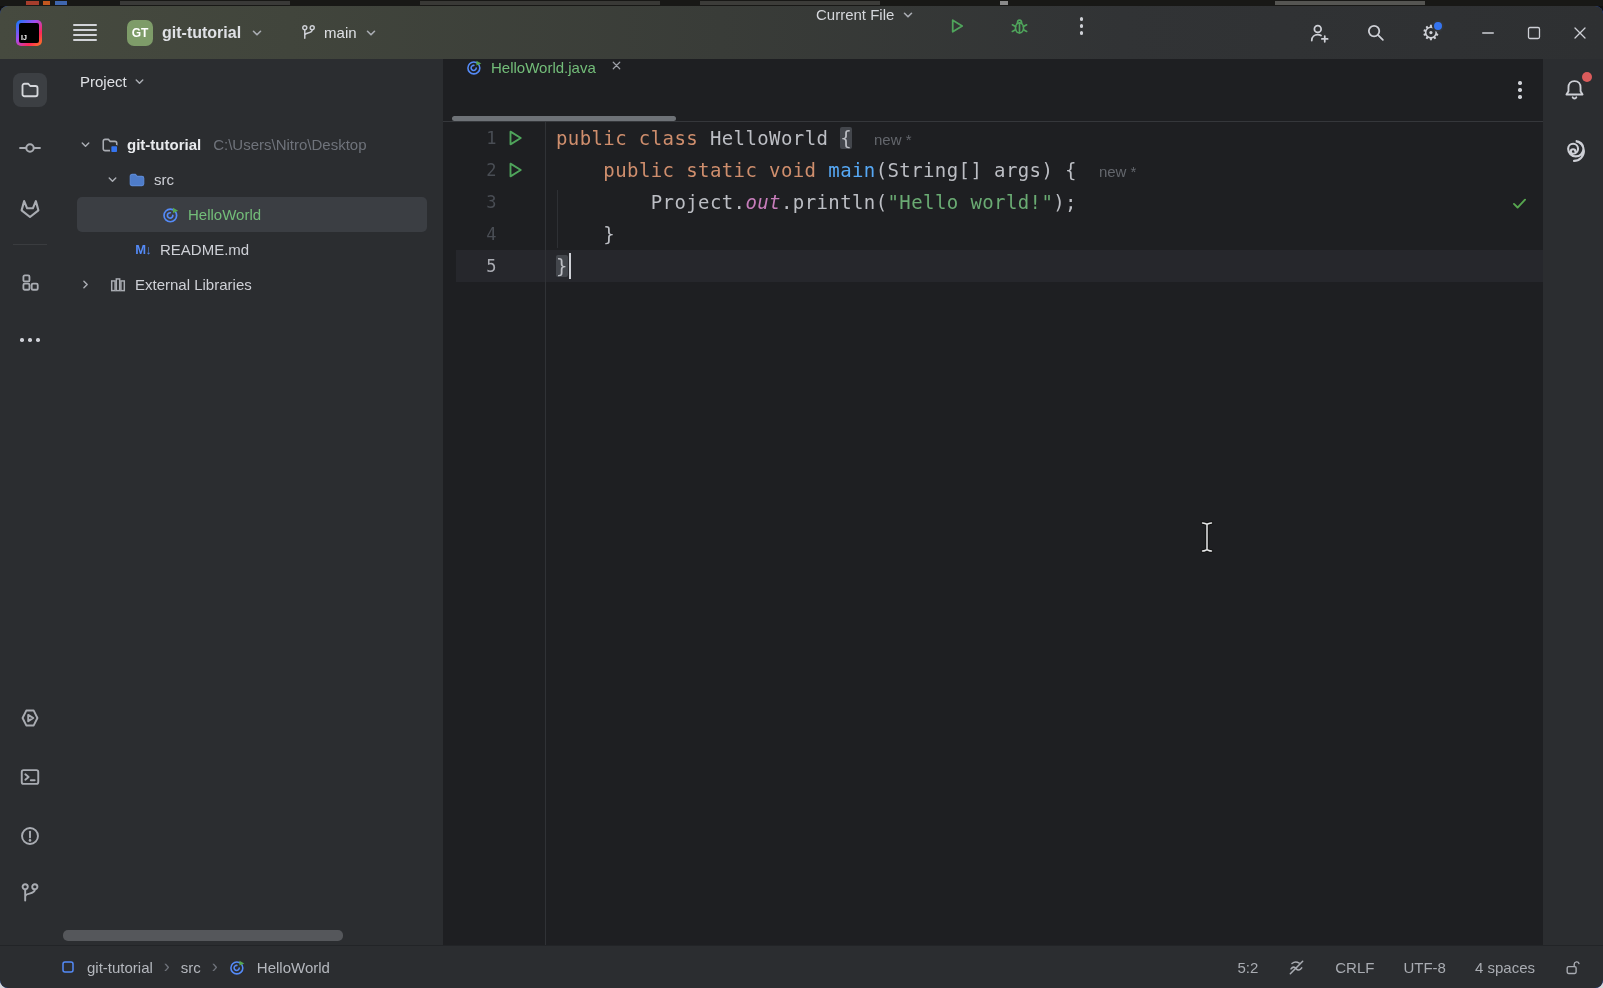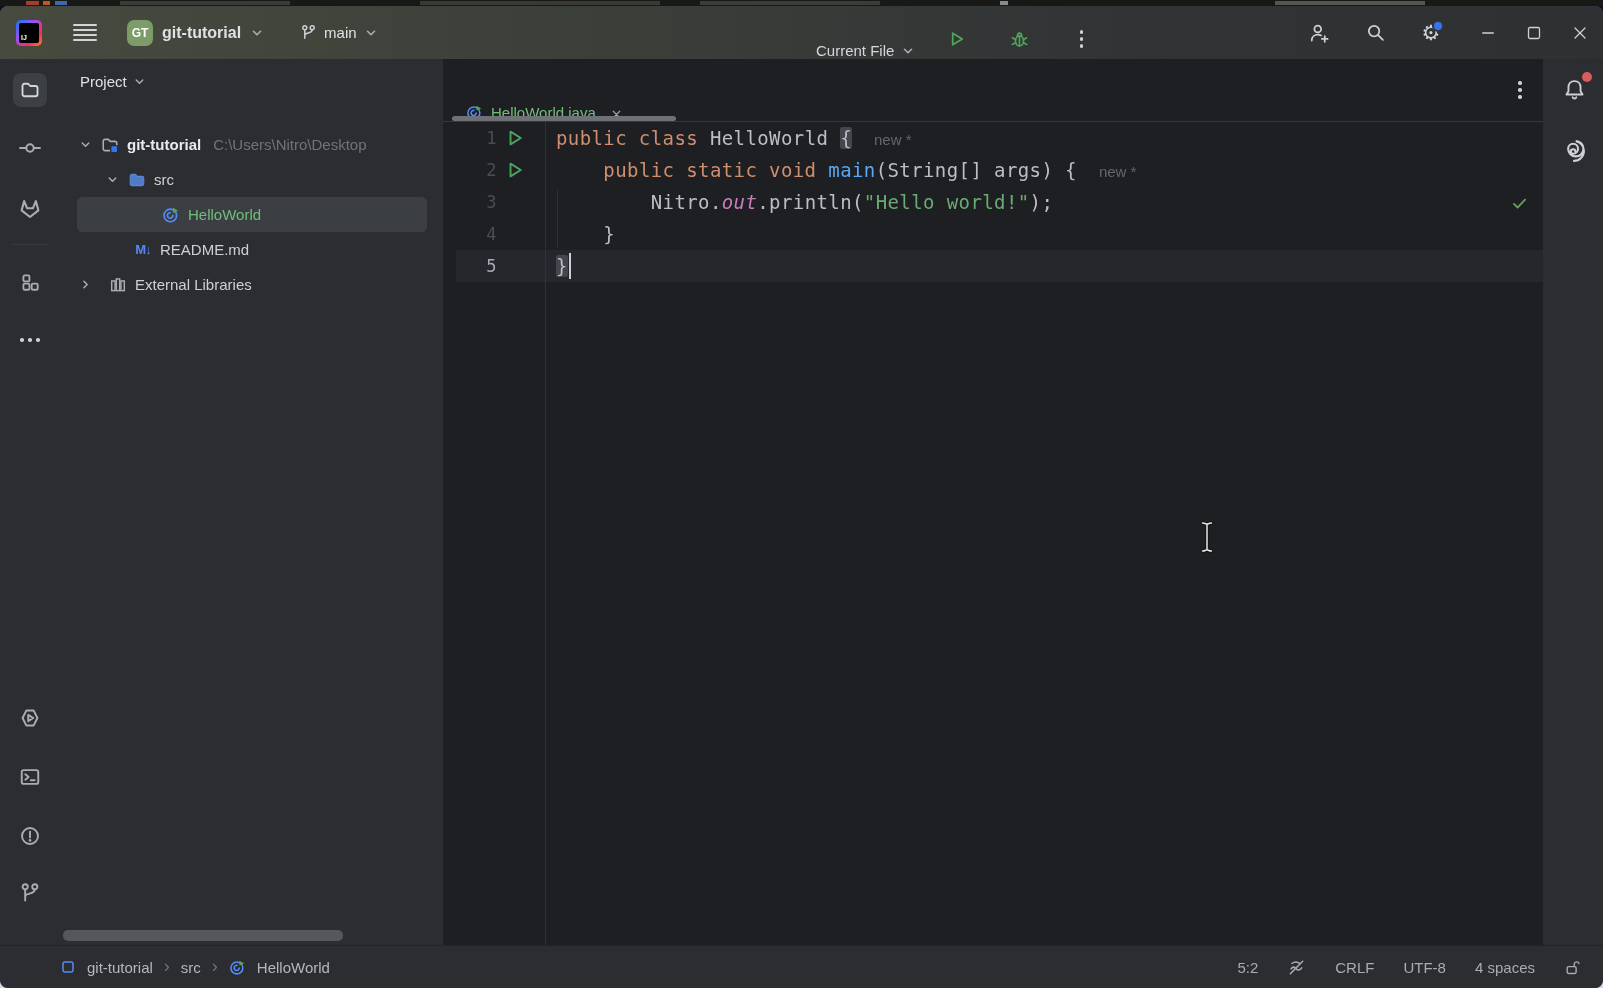--- a/index.html
+++ b/index.html
@@ -18,21 +18,21 @@
     background:linear-gradient(135deg,#087cfa 0%,#a34cf0 40%,#fe2857 72%,#fc801d 100%);}
   .logo .inner{position:absolute;inset:3px;background:#000;border-radius:2px;color:#fff;
     font-size:7px;font-weight:bold;display:flex;align-items:flex-end;padding:2px;}
   .hamburger{margin-left:31px;width:24px;display:flex;flex-direction:column;gap:3.4px;cursor:pointer;}
   .hamburger div{height:1.8px;background:#D2D4D8;border-radius:1px;}
   .proj-widget{display:flex;align-items:center;margin-left:30px;gap:9px;cursor:pointer;}
   .gt-badge{width:26px;height:26px;border-radius:7px;background:#7e9c69;color:#fff;
     display:flex;align-items:center;justify-content:center;font-size:12px;font-weight:bold;}
   .proj-name{font-weight:bold;font-size:16px;}
   .branch-widget{display:flex;align-items:center;gap:7px;margin-left:36px;cursor:pointer;}
-  .tb-run{position:absolute;left:816px;top:0;height:53px;display:flex;align-items:flex-end;gap:22px;}
+  .tb-run{position:absolute;left:816px;top:0;height:53px;display:flex;align-items:flex-start;gap:22px;}
   .runcfg{display:flex;align-items:center;gap:7px;color:#D5D7DB;cursor:pointer;}
   .tb-right{position:absolute;right:0;top:0;height:53px;display:flex;align-items:center;}
   .tb-ic{width:40px;height:40px;display:flex;align-items:center;justify-content:center;
     position:relative;cursor:pointer;}
   .winbtn{width:46px;height:53px;display:flex;align-items:center;justify-content:center;cursor:pointer;}
   .gear-glyph{font-size:21px;color:#CED0D6;line-height:1;}
   .blue-dot{position:absolute;top:7px;right:7px;width:8px;height:8px;border-radius:50%;
     background:#3574F0;border:2px solid #33363a;}
   
   .main{display:flex;height:886px;background:#2B2D30;}
@@ -53,21 +53,21 @@
   .trow.sel{background:#3B3E43;}
   .lbl-bold{font-weight:bold;color:#E8EAED;}
   .lbl-green{color:#73BD79;}
   .tpath{color:#6F737B;margin-left:4px;}
   .md-glyph{color:#548AF7;font-weight:bold;font-size:13px;letter-spacing:-1px;}
   .pscroll{position:absolute;left:3px;top:871px;width:280px;height:11px;background:#55575B;
     border-radius:5px;cursor:pointer;}
   
   .editor{width:1100px;flex:none;position:relative;background:#1E1F22;}
   .tabbar{position:absolute;top:0;left:0;right:0;height:62px;border-bottom:1px solid #35373B;}
-  .tab{position:absolute;left:9px;top:0;height:62px;width:215px;display:flex;align-items:flex-end;
+  .tab{position:absolute;left:9px;top:0;height:62px;width:215px;display:flex;align-items:flex-start;
     gap:8px;padding-left:14px;font-size:15px;color:#73BD79;cursor:pointer;}
   .tab-underline{position:absolute;left:9px;top:57px;width:224px;height:5px;background:#6E7277;
     border-radius:3px;}
   .tab-close{margin-left:6px;color:#9DA0A8;display:flex;cursor:pointer;}
   .tab-kebab{position:absolute;left:1062px;top:16px;width:30px;height:30px;display:flex;
     align-items:center;justify-content:center;cursor:pointer;}
   .kebab-dots,.more-dots{display:flex;flex-direction:column;gap:3.6px;}
   .kebab-dots i,.more-dots i{width:3.4px;height:3.4px;border-radius:50%;background:#CED0D6;}
   .more-dots{flex-direction:row;gap:4.6px;}
   .code{position:absolute;top:63px;left:0;right:0;bottom:0;
@@ -429,21 +429,21 @@
           <span class="runico">
             <svg width="20" height="20" viewBox="0 0 16 16">
                 <path d="M4.4 2.9 L12.6 8 L4.4 13.1 Z" fill="none" stroke="#4FA45B" stroke-width="1.5" stroke-linejoin="round"></path>
               </svg>
           </span>
           <span class="ctext"><span class="def">    </span><span class="kw">public static void </span><span class="fn">main</span><span class="def">(String[] args) {</span><span class="inlay">new *</span></span>
         </div>
 
         <div class="cline" style="top:64px;">
           <span class="lnum">3</span>
-          <span class="ctext"><span class="def">        Nitro.</span><span class="fld">out</span><span class="def">.println(</span><span class="str">"Hello world!"</span><span class="def">);</span></span>
+          <span class="ctext"><span class="def">        Project.</span><span class="fld">out</span><span class="def">.println(</span><span class="str">"Hello world!"</span><span class="def">);</span></span>
         </div>
 
         <div class="cline" style="top:96px;">
           <span class="lnum">4</span>
           <span class="ctext"><span class="def">    }</span></span>
         </div>
 
         <div class="cline" style="top:128px;">
           <span class="lnum cur">5</span>
           <span class="ctext"><span class="def hl">}</span></span>

